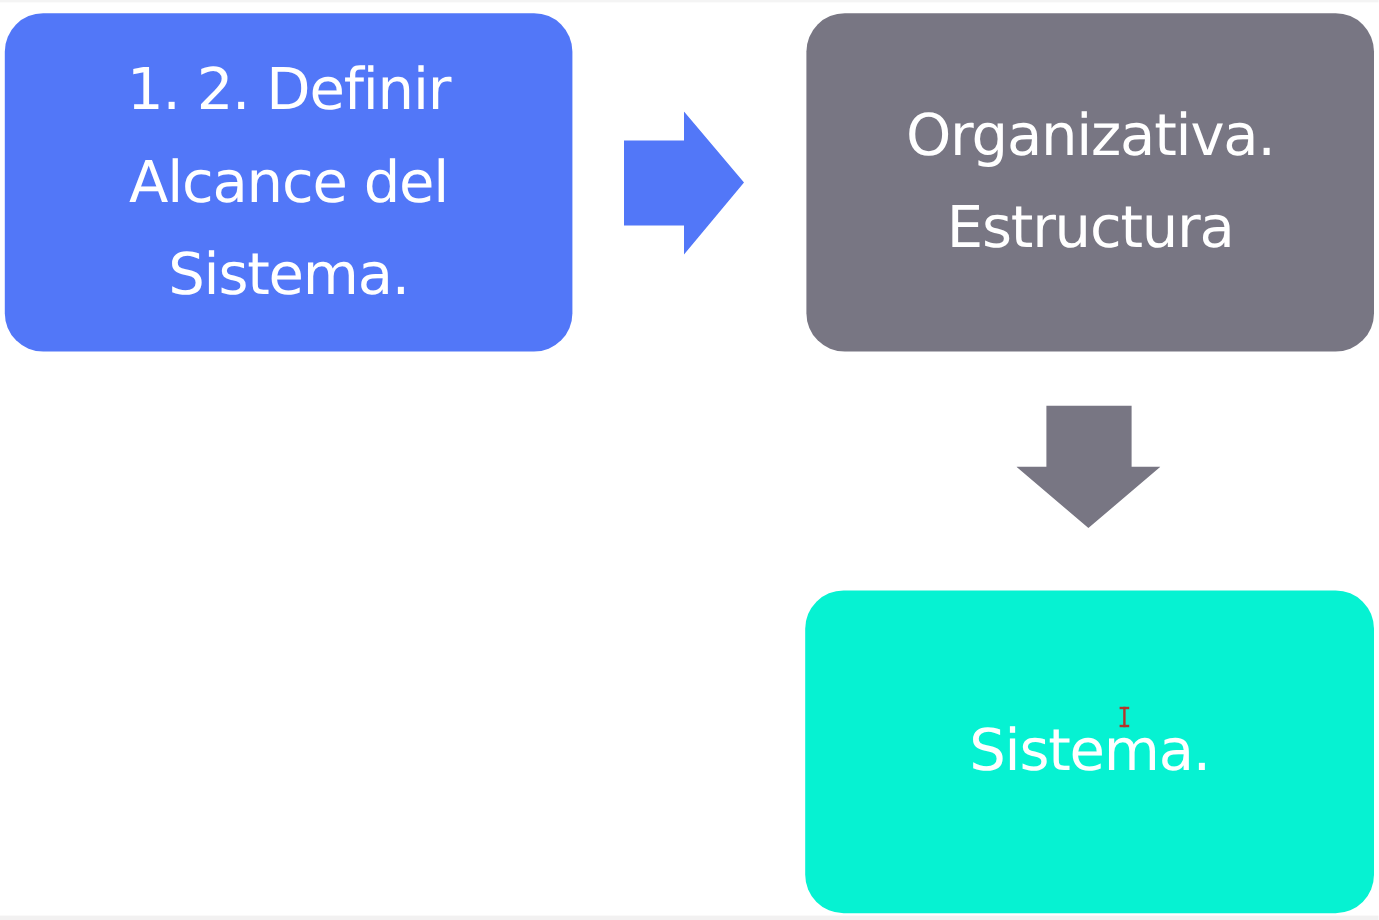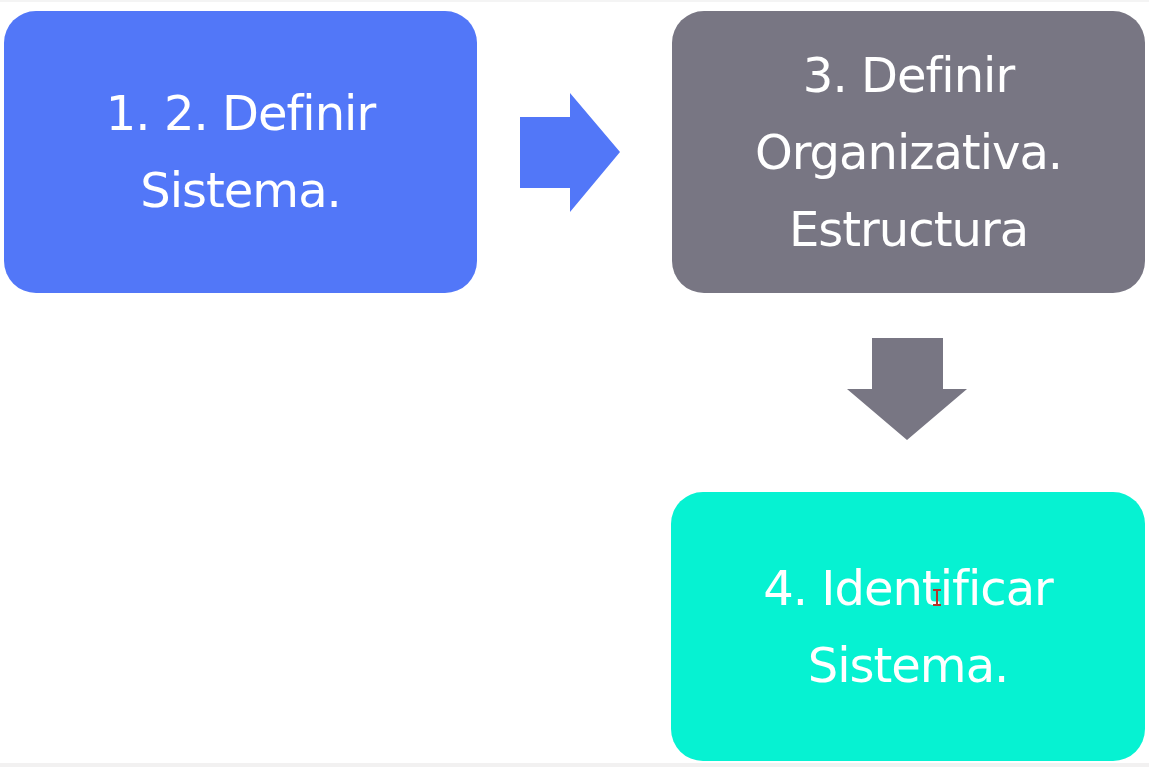--- a/index.html
+++ b/index.html
@@ -61,39 +61,38 @@
 </style>
 </head>
 <body>
 
 <div class="canvas">
 
   <div class="top-hairline"></div>
 
   <div class="step-box" id="box-1" style="background-color: rgb(82, 119, 248);">
     <span class="line">1. 2. Definir</span>
+    <span class="line">Alcance del</span>
     <span class="line">Sistema.</span>
   </div>
 
   <svg class="connector" id="arrow-right" viewBox="0 0 100 120">
     <polygon points="0,24 50,24 50,0 100,59 50,119 50,95 0,95" fill="#5277f8"></polygon>
   </svg>
 
   <div class="step-box" id="box-2" style="background-color: rgb(120, 118, 131);">
-    <span class="line">3. Definir</span>
     <span class="line">Organizativa.</span>
     <span class="line">Estructura</span>
   </div>
 
   <svg class="connector" id="arrow-down" viewBox="0 0 120 102">
     <polygon points="25,0 96,0 96,51 120,51 60,102 0,51 25,51" fill="#787683"></polygon>
   </svg>
 
   <div class="step-box" id="box-3" style="background-color: rgb(6, 242, 210);">
-    <span class="line">4. Identificar</span>
     <span class="line">Sistema.</span>
   </div>
 
   <div class="ibeam-part" id="cursor-top" style="background-color: rgb(181, 52, 44);"></div>
   <div class="ibeam-part" id="cursor-stem" style="background-color: rgb(181, 52, 44);"></div>
   <div class="ibeam-part" id="cursor-bottom" style="background-color: rgb(181, 52, 44);"></div>
 
   <div class="bottom-strip"></div>
 
 </div>

